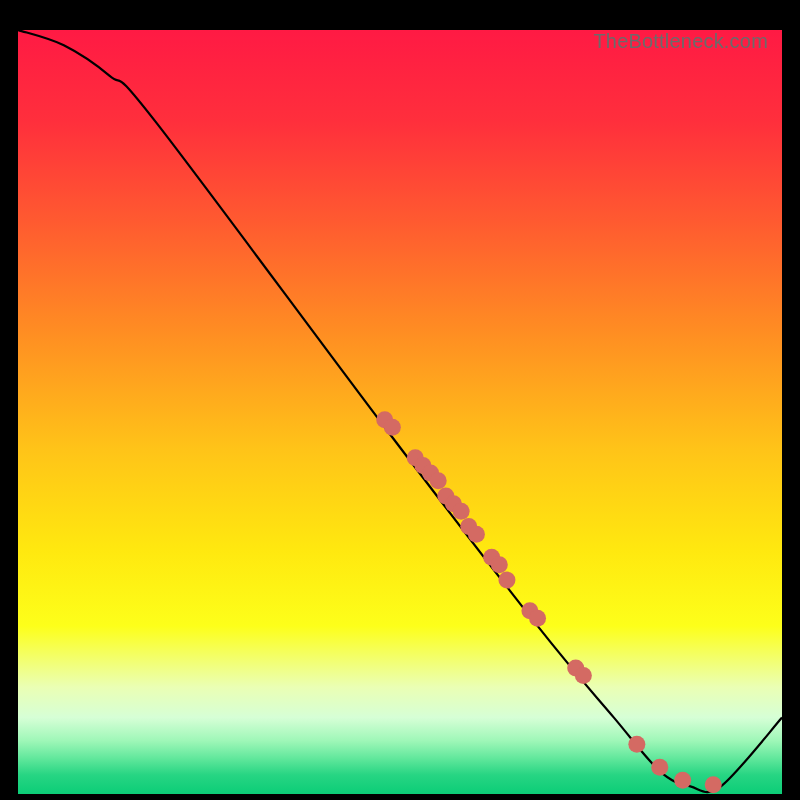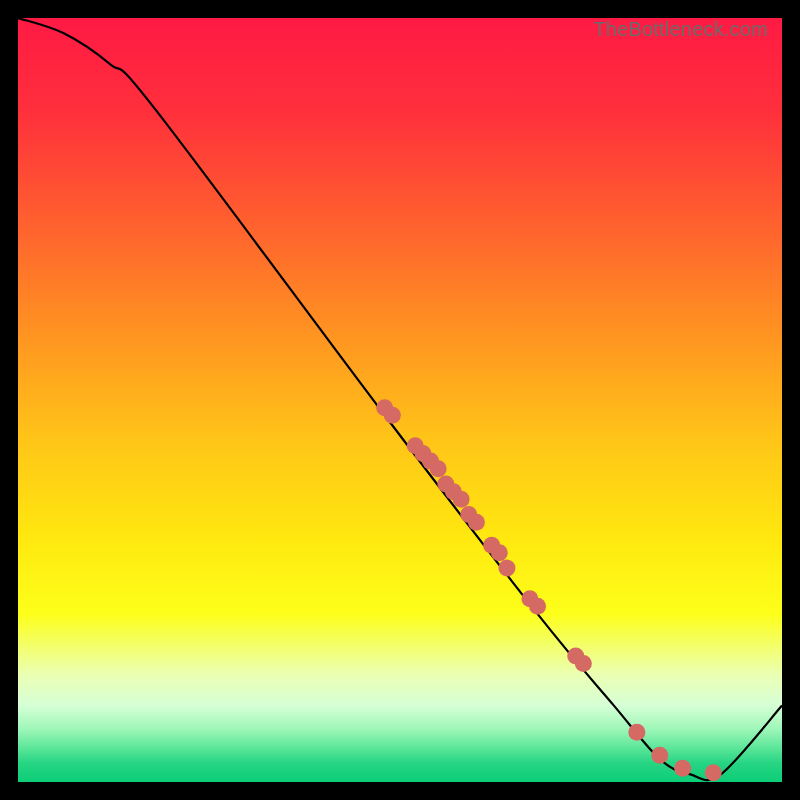--- a/index.html
+++ b/index.html
@@ -7,21 +7,21 @@
     padding: 0;
     width: 800px;
     height: 800px;
     background: #000;
     overflow: hidden;
     font-family: Arial, Helvetica, sans-serif;
   }
   .frame {
     position: absolute;
     left: 18px;
-    top: 18px;
+    top: 30px;
     width: 752px;
     height: 764px;
     background: #000;
   }
   .plot-area {
     position: absolute;
     left: 0;
     top: 0;
     width: 764px;
     height: 764px;

